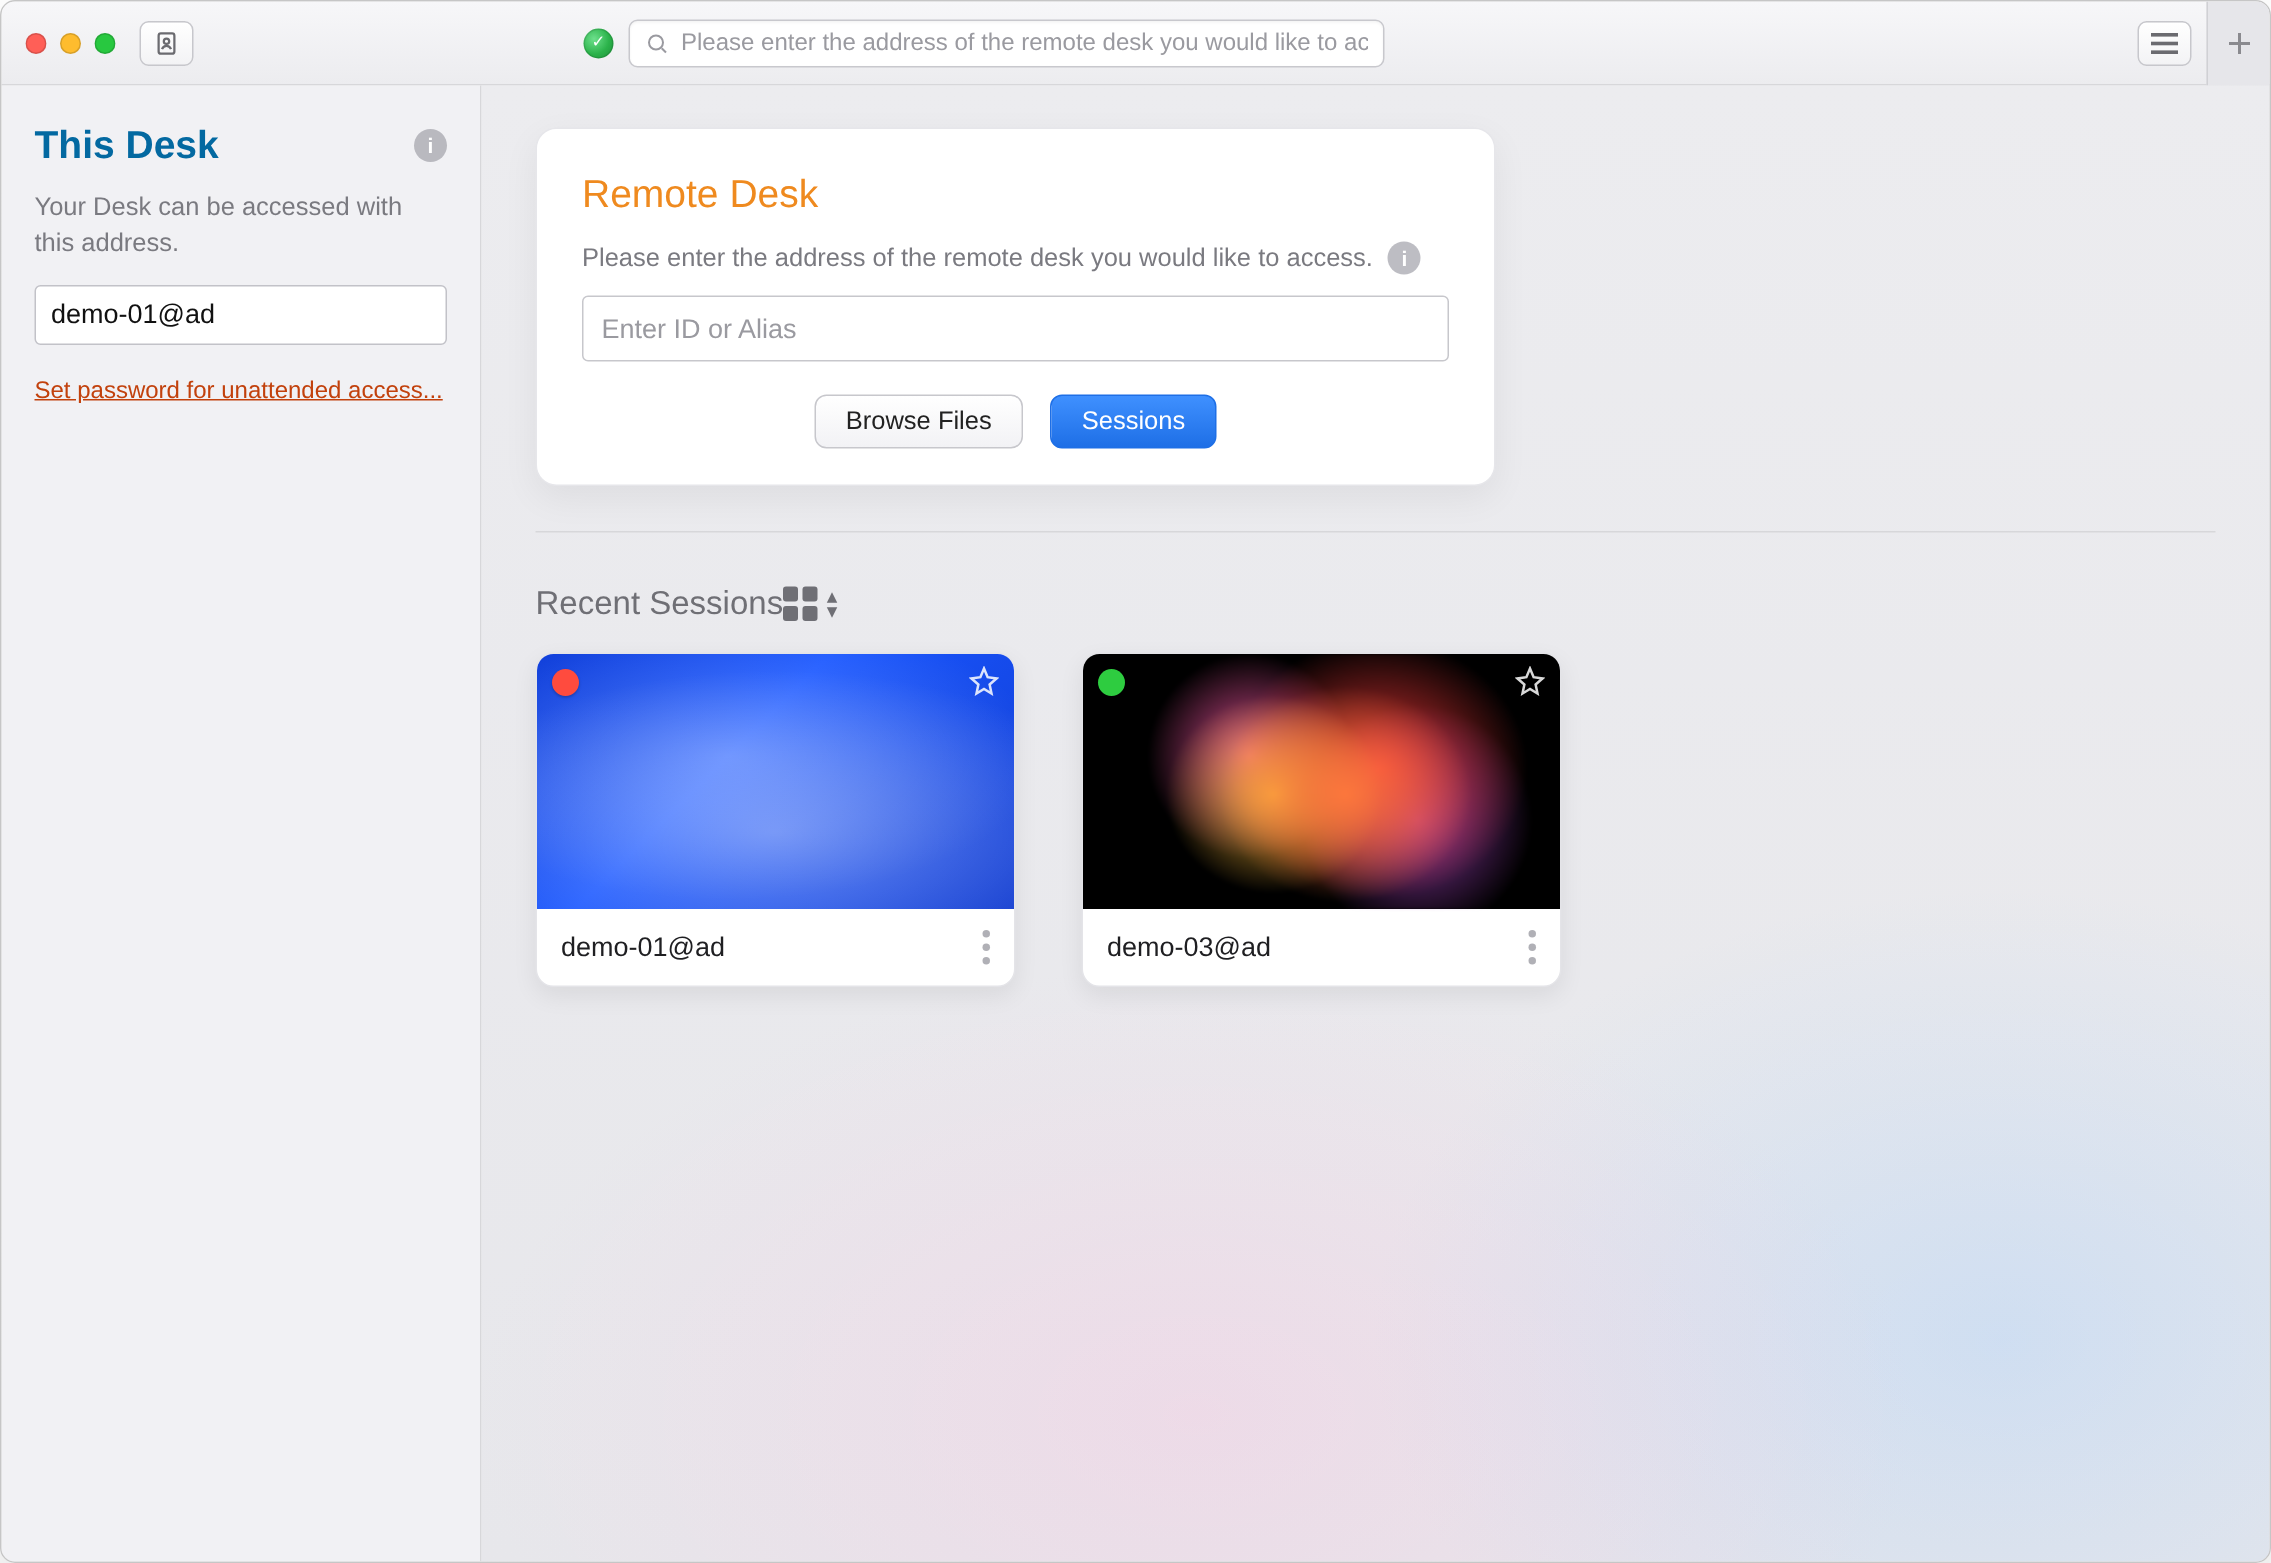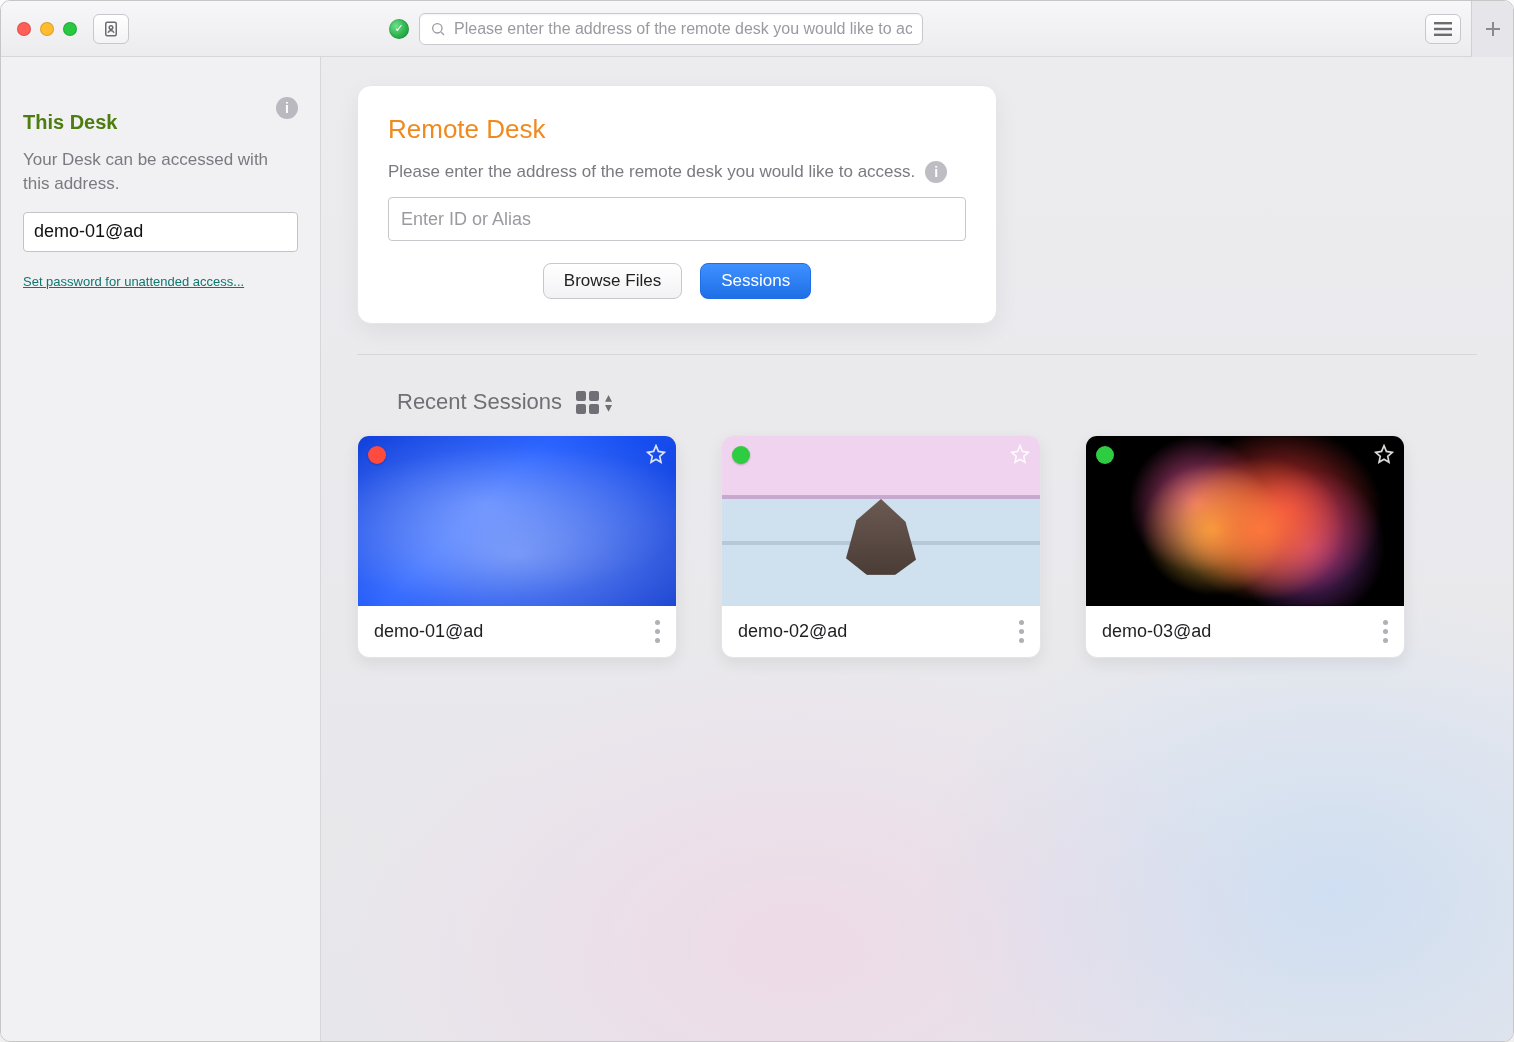--- a/index.html
+++ b/index.html
@@ -77,28 +77,28 @@
     color:#8a8a8f; background:#e6e6ea;
   }
 
   
   .body{flex:1; display:flex; min-height:0;}
   .sidebar{
     width:320px; flex:0 0 320px; border-right:1px solid #d7d7da;
     background:#f1f1f4; padding:24px 22px;
   }
   .sb-head{display:flex; align-items:center; justify-content:space-between; margin-bottom:14px;}
-  .sb-title{font-size:20px; font-weight:700; color:#4d7c0f;margin-top:30px;}
+  .sb-title{font-size:26px; font-weight:700; color:#0369a1;}
   .info-icon{width:22px; height:22px; border-radius:50%; background:#b9b9bf; color:#fff; display:flex; align-items:center; justify-content:center; font-weight:700; font-size:14px;}
   .sb-desc{color:#7a7a80; font-size:17px; line-height:1.4; margin-bottom:16px;}
   .sb-input{
     width:100%; height:40px; border:1px solid #c2c2c8; border-radius:4px; padding:0 10px;
     font-size:18px; background:#fff; color:#111;
   }
-  .sb-link{display:inline-block; margin-top:22px; color:#0f766e; font-size:13px; text-decoration:underline;}
+  .sb-link{display:inline-block; margin-top:22px; color:#c2410c; font-size:16px; text-decoration:underline;}
 
   .main{
     flex:1; min-width:0;
     background:
       radial-gradient(800px 500px at 40% 90%, rgba(255,180,220,.25), transparent 60%),
       radial-gradient(700px 500px at 85% 85%, rgba(150,200,255,.30), transparent 60%),
       linear-gradient(#ececef,#e7e7eb);
     padding:28px 36px;
     overflow:auto;
   }
@@ -118,22 +118,22 @@
   .addr-input::placeholder{color:#9a9aa0;}
   .card-actions{display:flex; justify-content:center; gap:18px; margin-top:22px;}
   .btn{
     height:36px; padding:0 20px; border-radius:8px; font-size:17px; font-weight:500;
     border:1px solid #c7c7cc; background:linear-gradient(#ffffff,#f2f2f5); color:#222;
     cursor:pointer;
   }
   .btn.primary{border:1px solid #1e6fe6; background:linear-gradient(#3f90ff,#1e6fe6); color:#fff;}
 
   .recent-head{
-    margin-top:34px; display:flex; align-items:center; gap:14px; color:#6f6f75;
-    font-size:22px; font-weight:500;margin-left:40px;
+    margin-top:34px; display:flex; align-items:center; color:#6f6f75;
+    font-size:22px; font-weight:500;
   }
   .view-toggle{display:flex; align-items:center; gap:6px; color:#6f6f75;}
   .vt-grid{display:grid; grid-template-columns:repeat(2,10px); grid-template-rows:repeat(2,10px); gap:3px;}
   .vt-grid span{background:#6f6f75; border-radius:2px;}
   .vt-arrows{font-size:14px; line-height:10px; display:flex; flex-direction:column; align-items:center;}
 
   .sessions{display:flex; gap:44px; margin-top:20px; flex-wrap:wrap;}
   .session{
     width:320px; border:1px solid #e4e4e8; border-radius:12px; background:#fff; overflow:hidden;
     box-shadow:0 6px 16px rgba(0,0,0,.07);
@@ -273,38 +273,20 @@
             <div class="session-bar">
               <div class="session-name">demo-01@ad</div>
               <div class="kebab">
                 <span></span>
                 <span></span>
                 <span></span>
               </div>
             </div>
           </div>
           <div class="session">
-            <div class="thumb pink">
-              <div class="dot green"></div>
-              <div class="star">
-                <svg width="20" height="20" viewBox="0 0 24 24" fill="none" stroke="currentColor" stroke-width="2">
-                  <path d="M12 2l2.9 6.9L22 10l-5.5 4.8L18 22l-6-3.6L6 22l1.5-7.2L2 10l7.1-1.1L12 2z"></path>
-                </svg>
-              </div>
-            </div>
-            <div class="session-bar">
-              <div class="session-name">demo-02@ad</div>
-              <div class="kebab">
-                <span></span>
-                <span></span>
-                <span></span>
-              </div>
-            </div>
-          </div>
-          <div class="session">
             <div class="thumb dark">
               <div class="dot green"></div>
               <div class="star">
                 <svg width="20" height="20" viewBox="0 0 24 24" fill="none" stroke="currentColor" stroke-width="2">
                   <path d="M12 2l2.9 6.9L22 10l-5.5 4.8L18 22l-6-3.6L6 22l1.5-7.2L2 10l7.1-1.1L12 2z"></path>
                 </svg>
               </div>
             </div>
             <div class="session-bar">
               <div class="session-name">demo-03@ad</div>

